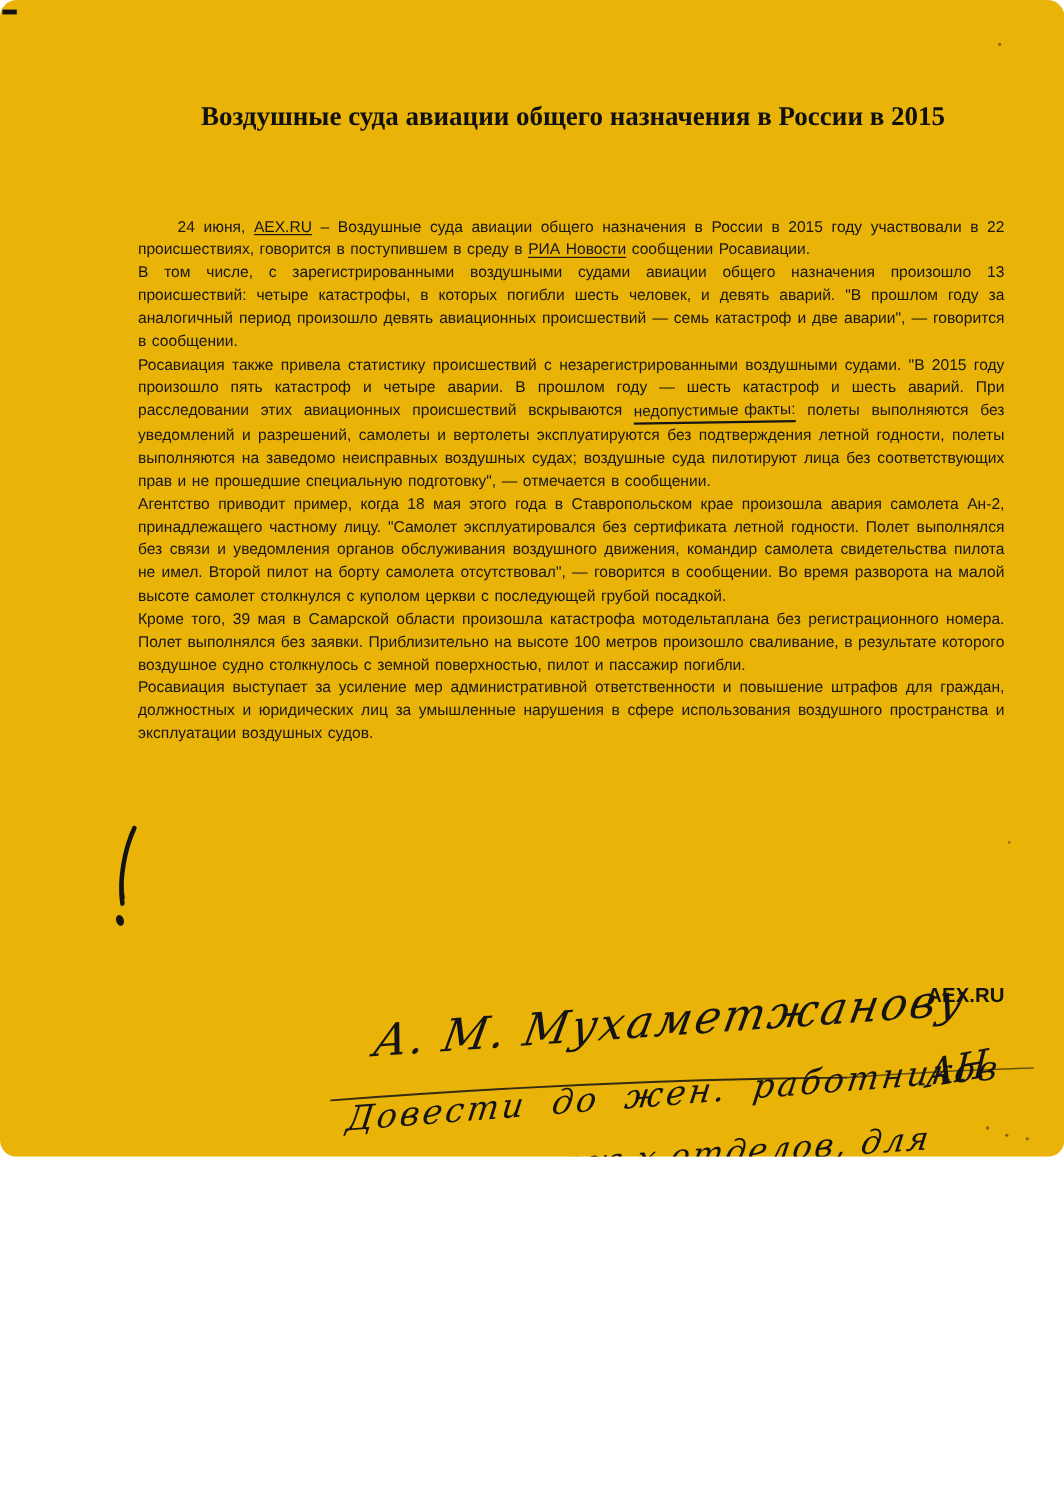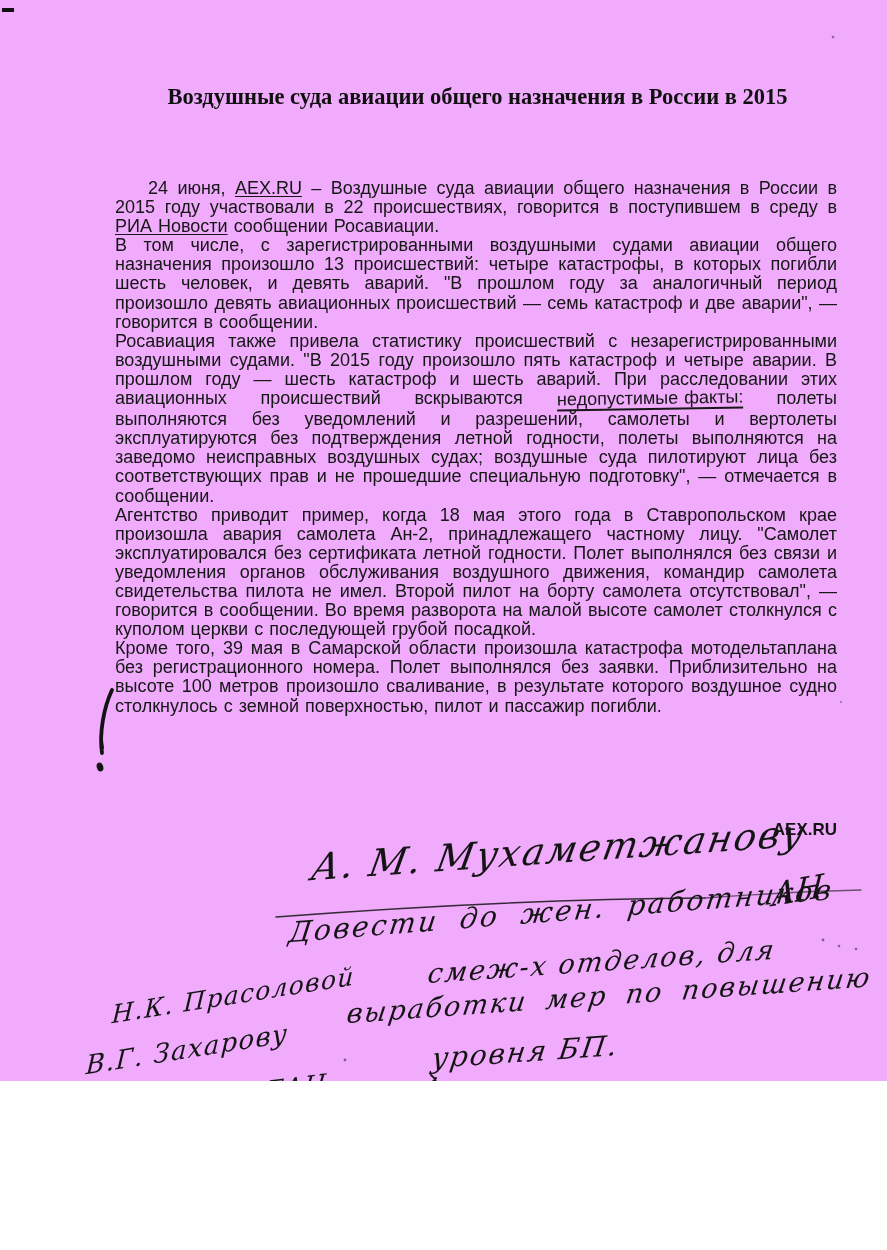--- a/index.html
+++ b/index.html
@@ -1,33 +1,34 @@
 <!DOCTYPE html>
 <html lang="ru"><head>
 <meta charset="utf-8">
 <style>
   html,body{margin:0;padding:0;background:#ffffff;}
   .page{
     position:relative;
-    width:887px;height:1081px;
-    background:#f0abfc;
+    width:887px;height:964px;
+    background:#eab308;
     overflow:hidden;
     font-family:"Liberation Sans","DejaVu Sans",sans-serif;
     color:#1b1b1b;
+    border-radius:14px;
   }
   .artifact-dash{position:absolute;left:2px;top:8px;width:12px;height:4px;background:#111;}
   .title{
     position:absolute;top:84px;left:90px;width:775px;margin:0;
     font-family:"Liberation Serif","DejaVu Serif",serif;
     font-weight:bold;font-size:22.5px;line-height:26.5px;
     text-align:center;color:#101010;
   }
   .body-text{
     position:absolute;top:179px;left:115px;width:722px;
-    font-size:18px;line-height:19.1px;color:#161616;
+    font-size:13px;line-height:19.1px;color:#161616;
     word-spacing:1px;
   }
   .para{margin:0;text-align:justify;}
   .para.indent{text-indent:33px;}
   .plain{}
   .link{text-decoration:underline;text-underline-offset:2px;}
   .pen{
     display:inline-block;
     border-bottom:2px solid #161616;
     transform:rotate(-0.9deg);
@@ -72,20 +73,21 @@
   <div class="artifact-dash"></div>
 
   <h1 class="title"><span>Воздушные суда авиации общего назначения в России в 2015</span><br></h1>
 
   <div class="body-text" id="article-body">
       <p class="para indent"><span class="plain">24 июня, </span><span class="link">AEX.RU</span><span class="plain"> – Воздушные суда авиации общего назначения в России в 2015 году участвовали в 22 происшествиях, говорится в поступившем в среду в </span><span class="link">РИА Новости</span><span class="plain"> сообщении Росавиации.</span></p>
       <p class="para"><span class="plain">В том числе, с зарегистрированными воздушными судами авиации общего назначения произошло 13 происшествий: четыре катастрофы, в которых погибли шесть человек, и девять аварий. "В прошлом году за аналогичный период произошло девять авиационных происшествий — семь катастроф и две аварии", — говорится в сообщении.</span></p>
       <p class="para"><span class="plain">Росавиация также привела статистику происшествий с незарегистрированными воздушными судами. "В 2015 году произошло пять катастроф и четыре аварии. В прошлом году — шесть катастроф и шесть аварий. При расследовании этих авиационных происшествий вскрываются </span><span class="pen">недопустимые факты:</span><span class="plain"> полеты выполняются без уведомлений и разрешений, самолеты и вертолеты эксплуатируются без подтверждения летной годности, полеты выполняются на заведомо неисправных воздушных судах; воздушные суда пилотируют лица без соответствующих прав и не прошедшие специальную подготовку", — отмечается в сообщении.</span></p>
       <p class="para"><span class="plain">Агентство приводит пример, когда 18 мая этого года в Ставропольском крае произошла авария самолета Ан-2, принадлежащего частному лицу. "Самолет эксплуатировался без сертификата летной годности. Полет выполнялся без связи и уведомления органов обслуживания воздушного движения, командир самолета свидетельства пилота не имел. Второй пилот на борту самолета отсутствовал", — говорится в сообщении. Во время разворота на малой высоте самолет столкнулся с куполом церкви с последующей грубой посадкой.</span></p>
       <p class="para"><span class="plain">Кроме того, 39 мая в Самарской области произошла катастрофа мотодельтаплана без регистрационного номера. Полет выполнялся без заявки. Приблизительно на высоте 100 метров произошло сваливание, в результате которого воздушное судно столкнулось с земной поверхностью, пилот и пассажир погибли.</span></p>
+      <p class="para"><span class="plain">Росавиация выступает за усиление мер административной ответственности и повышение штрафов для граждан, должностных и юридических лиц за умышленные нарушения в сфере использования воздушного пространства и эксплуатации воздушных судов.</span></p>
     </div>
 
   <div class="credit">AEX.RU</div>
 
   <div class="hw hw-addressee">А. М. Мухаметжанову</div>
   <div class="hw hw-initials">АН</div>
   <div class="hw hw-note1">Довести до жен. работников</div>
   <div class="hw hw-note2">смеж-х отделов, для</div>
   <div class="hw hw-note3">выработки мер по повышению</div>
   <div class="hw hw-note4">уровня БП.</div>

